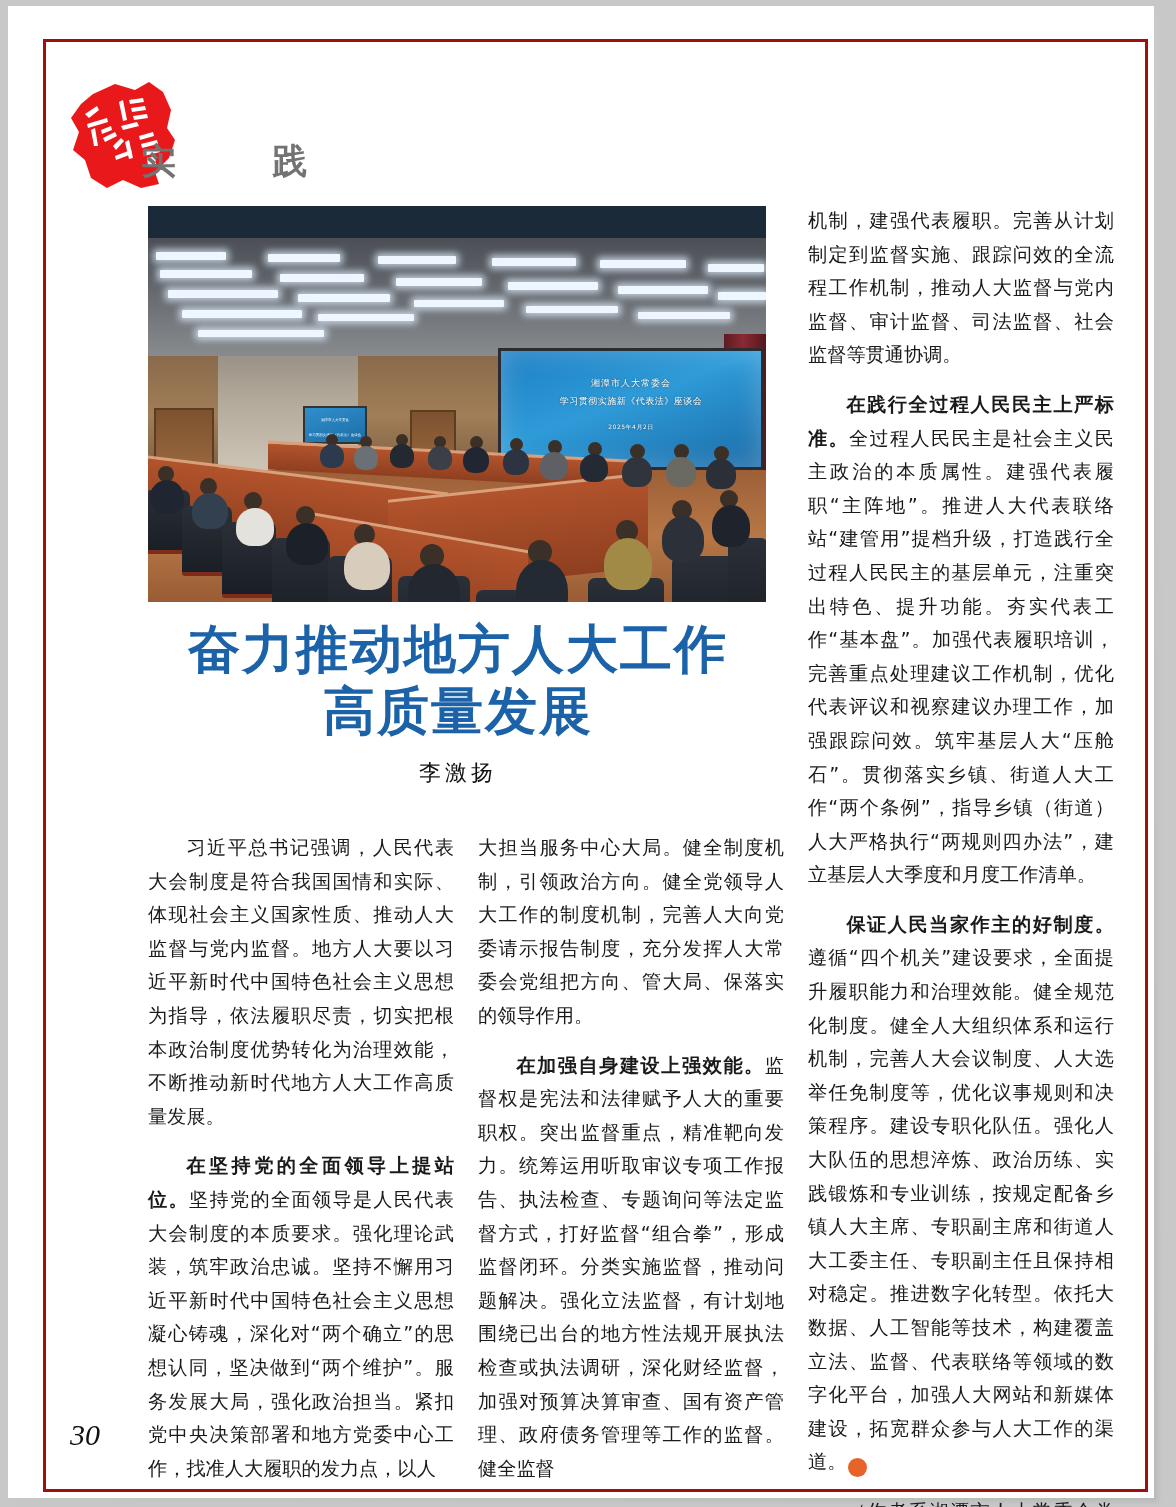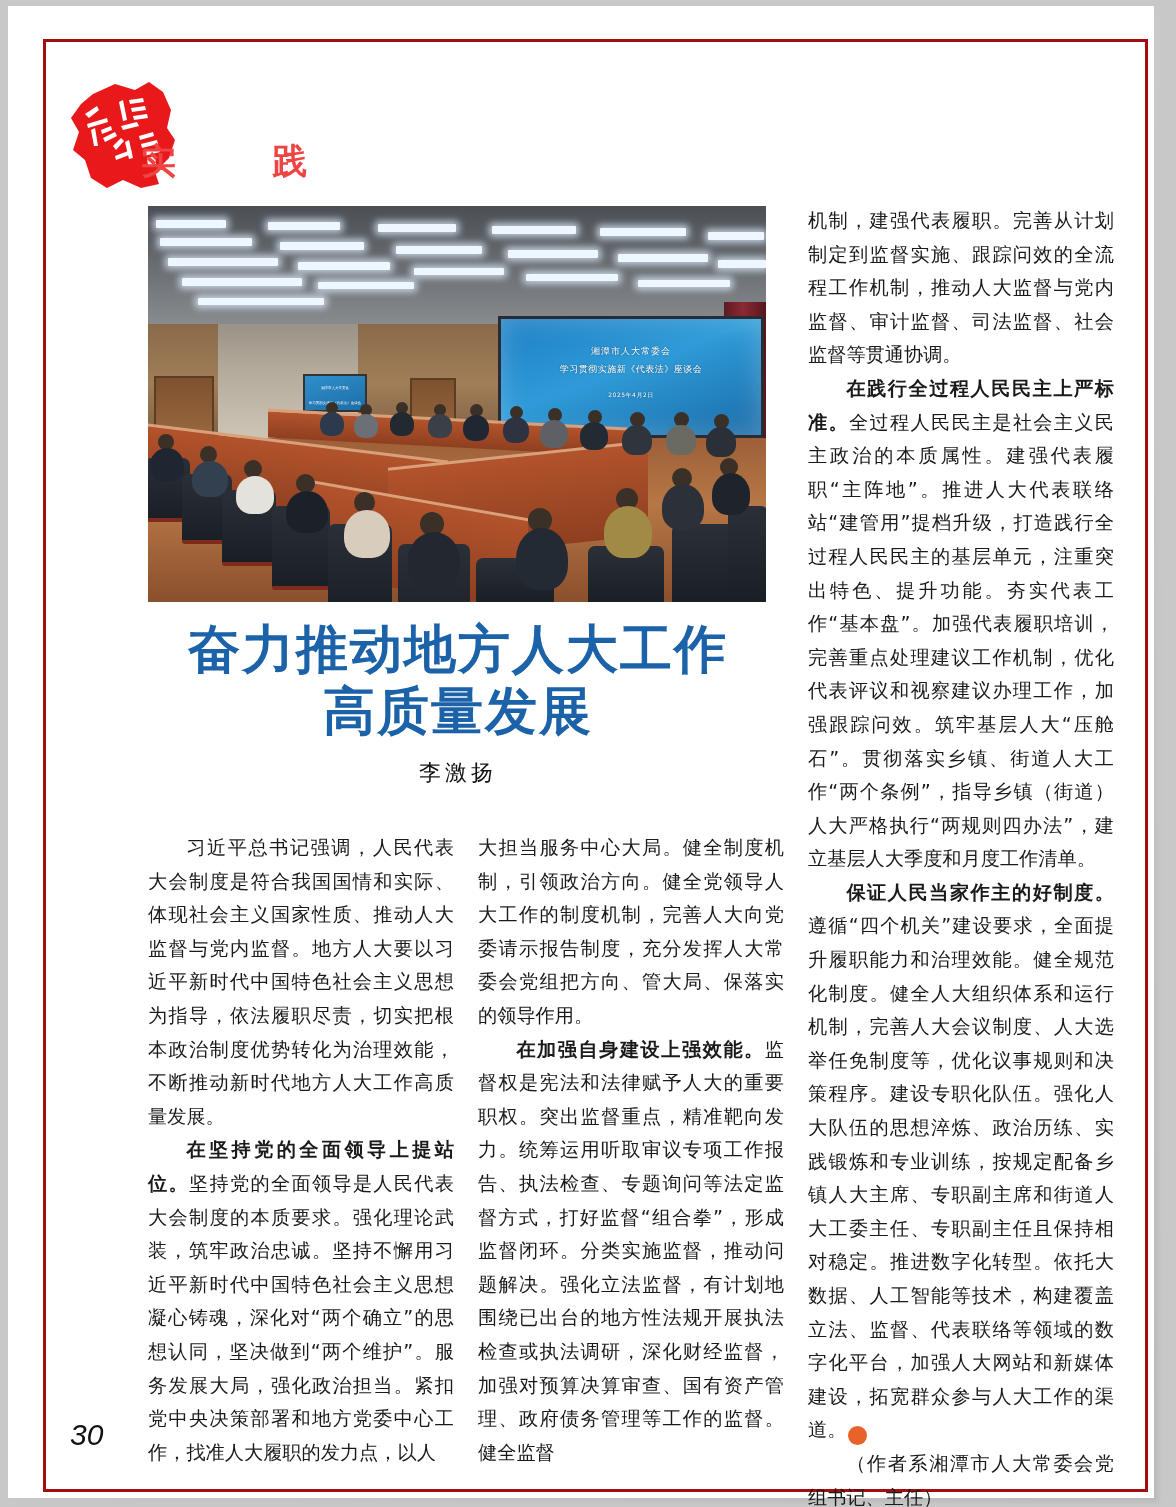--- a/index.html
+++ b/index.html
@@ -59,38 +59,39 @@
     height: 118px;
   }
   .seal svg { display:block; }
   .section-label {
     position: absolute;
     left: 78px;
     top: 62px;
     font-family: "DejaVu Sans", sans-serif;
     font-size: 35px;
     font-weight: 700;
-    color: #ef4444;
+    color: #737373;
     letter-spacing: 42px;
     white-space: nowrap;
   }
 
   
   .photo-wrap {
     position: absolute;
     left: 140px;
     top: 200px;
     width: 618px;
     height: 396px;
     overflow: hidden;
     background: #1b2a38;
   }
   .photo {
     position: absolute;
     inset: 0;
+    margin-top: 32px;
   }
   
   .ph-ceiling {
     position:absolute; left:0; top:0; width:100%; height:122px;
     background: linear-gradient(180deg,#4b4f55 0%, #6d7176 55%, #8a8d90 100%);
   }
   .ph-light {
     position:absolute; background:#eef6ff; border-radius:1px;
     box-shadow:0 0 7px 3px rgba(225,240,255,.75);
   }
@@ -185,21 +186,21 @@
     font-family: "DejaVu Sans", "Liberation Sans", sans-serif;
     font-size:19.2px;
     line-height:33.6px;
     color:#1a1a1a;
     text-align:justify;
     text-justify:inter-character;
     word-break:break-all;
     letter-spacing:0px;
   }
   .col p { margin:0; }
-  .col p + p { margin-top:0; }
+  .col p + p { margin-top:16px; }
   .indent { text-indent:2em; }
   .bold-lead { font-weight:700; }
 
   #col1 { left:140px; top:825px; width:306px; height:570px; }
   #col2 { left:470px; top:825px; width:306px; height:570px; }
   #col3 { left:800px; top:198px; width:306px; height:1200px; }
 
   .endmark {
     display:inline-block;
     width:19px; height:19px;
@@ -210,21 +211,21 @@
     line-height:19px;
     text-align:center;
     vertical-align:-3px;
     margin-left:2px;
     font-family:"DejaVu Sans",sans-serif;
   }
 
   .page-number {
     position:absolute;
     left:62px; top:1412px;
-    font-family:Liberation Sans, sans-serif;
+    font-family:Liberation Serif, serif;
     font-style:italic;
     font-size:30px;
     color:#111;
   }
 </style>
 </head>
 <body>
 
 <div class="page-shadow"></div>
 <div class="page">

